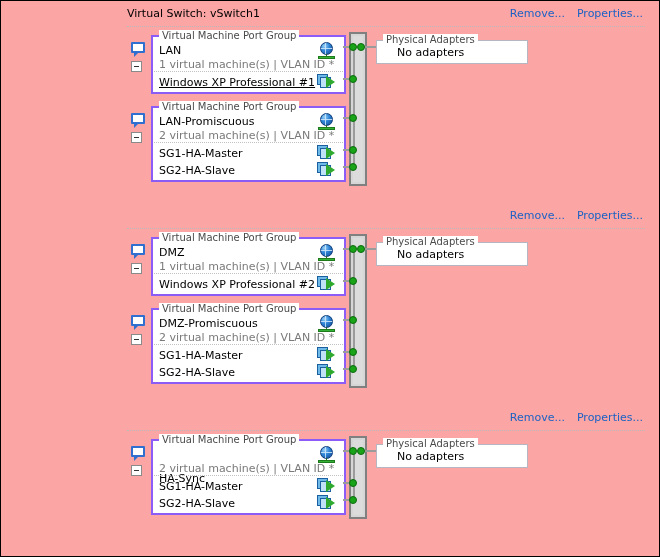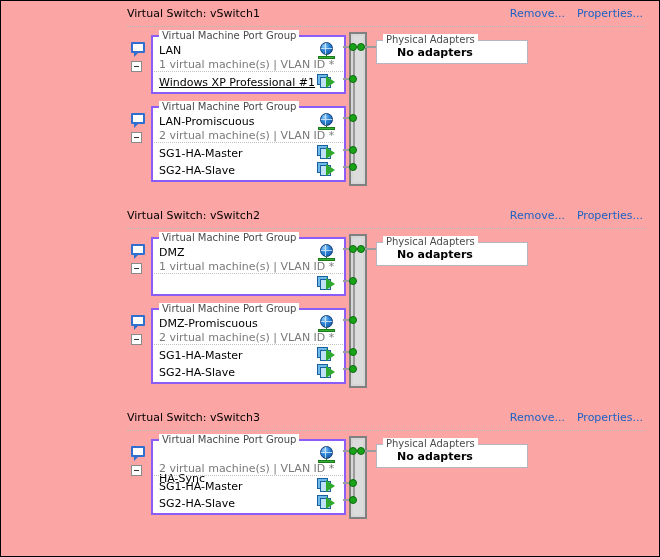--- a/index.html
+++ b/index.html
@@ -159,21 +159,21 @@
     border:1px solid #b6b6c2;
     background:#ffffff;
   }
   .pa-legend{
     position:absolute;left:6px;top:-7px;
     background:#ffffff;padding:0 3px;
     font-size:10px;color:#4a4a4a;white-space:nowrap;
   }
   .pa-value{
     position:absolute;left:20px;
-    font-size:11px;color:#000000;white-space:nowrap;font-weight:bold;
+    font-size:11px;color:#000000;white-space:nowrap;
   }
 </style>
 </head>
 <body>
 
 <div id="page">
     <div class="switch-block" style="top: 4px; height: 189px;">
       <div class="sw-header">
         <div class="sw-title">Virtual Switch: vSwitch1</div>
         <div class="sw-links"><a class="sw-link">Remove...</a><a class="sw-link">Properties...</a></div>
@@ -247,40 +247,40 @@
       <div class="dot" style="left:348px;top:158px;"></div>
       <div class="conn-line" style="left:360px;top:41px;width:15px;"></div>
       <div class="dot" style="left:356px;top:38px;"></div>
       <div class="pa-box" style="left:375px;top:35px;width:152px;height:24px;">
         <span class="pa-legend">Physical Adapters</span>
         <div class="pa-value" style="top:5px;">No adapters</div>
       </div>
     </div>
     <div class="switch-block" style="top: 206px; height: 189px;">
       <div class="sw-header">
-        <div class="sw-title">Virtual Switch: vSwitch2</div>
         <div class="sw-links"><a class="sw-link">Remove...</a><a class="sw-link">Properties...</a></div>
         <div class="hdr-rule"></div>
       </div>
       <div class="gutter" style="left:128px;top:35px;height:34px;">
         <span class="callout-icon" style="top:2px;"></span>
         <span class="minus-box" style="top:21px;"></span>
       </div>
       <div class="pg-box" style="left:150px;top:30px;width:195px;height:59px;">
         <span class="pg-legend">Virtual Machine Port Group</span>
         <div class="pg-name" style="top:7px;">DMZ</div>
         <div class="pg-sub" style="top:21px;">1 virtual machine(s) | VLAN ID *</div>
         <div class="pg-divider" style="top:34px;"></div>
         <span class="ico globe-ico" style="right:9px;top:5px;">
           <span class="ball"></span>
           <span class="mer"></span>
           <span class="eq"></span>
           <span class="stem"></span>
           <span class="base"></span>
         </span>
+        <div class="pg-vm" style="top:39px;">Windows XP Professional #2</div>
         <span class="ico vm-ico" style="right:8px;top:36px;">
           <span class="bbox"></span>
           <span class="fbox"></span>
           <span class="arrow"></span>
         </span>
       </div>
       <div class="gutter" style="left:128px;top:106px;height:34px;">
         <span class="callout-icon" style="top:2px;"></span>
         <span class="minus-box" style="top:21px;"></span>
       </div>
@@ -325,21 +325,20 @@
       <div class="dot" style="left:348px;top:158px;"></div>
       <div class="conn-line" style="left:360px;top:41px;width:15px;"></div>
       <div class="dot" style="left:356px;top:38px;"></div>
       <div class="pa-box" style="left:375px;top:35px;width:152px;height:24px;">
         <span class="pa-legend">Physical Adapters</span>
         <div class="pa-value" style="top:5px;">No adapters</div>
       </div>
     </div>
     <div class="switch-block" style="top: 408px; height: 118px;">
       <div class="sw-header">
-        <div class="sw-title">Virtual Switch: vSwitch3</div>
         <div class="sw-links"><a class="sw-link">Remove...</a><a class="sw-link">Properties...</a></div>
         <div class="hdr-rule"></div>
       </div>
       <div class="gutter" style="left:128px;top:35px;height:34px;">
         <span class="callout-icon" style="top:2px;"></span>
         <span class="minus-box" style="top:21px;"></span>
       </div>
       <div class="pg-box" style="left:150px;top:30px;width:195px;height:76px;">
         <span class="pg-legend">Virtual Machine Port Group</span>
         <div class="pg-name" style="top:7px;margin-top:24px;">HA-Sync</div>

